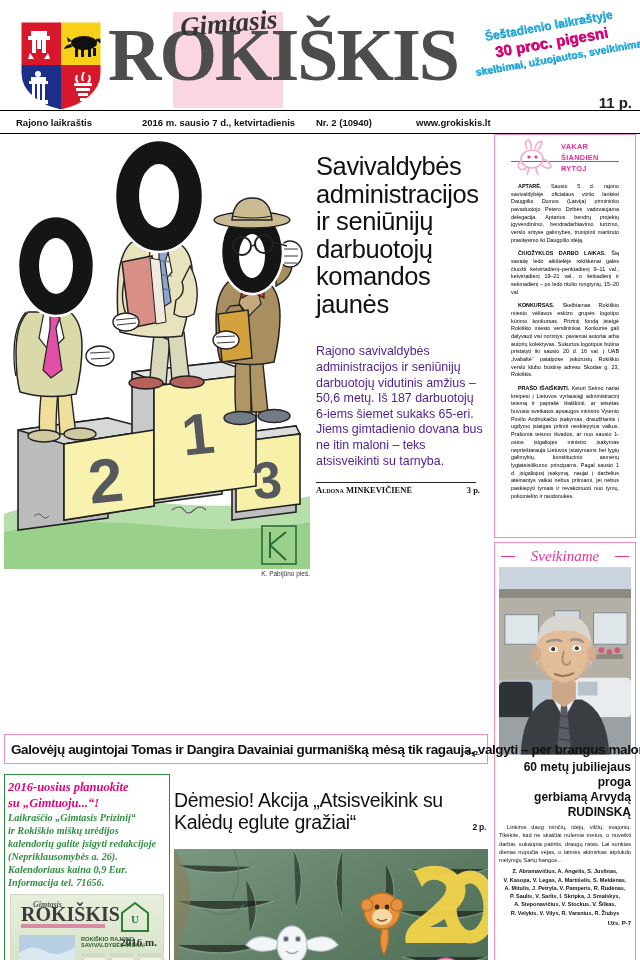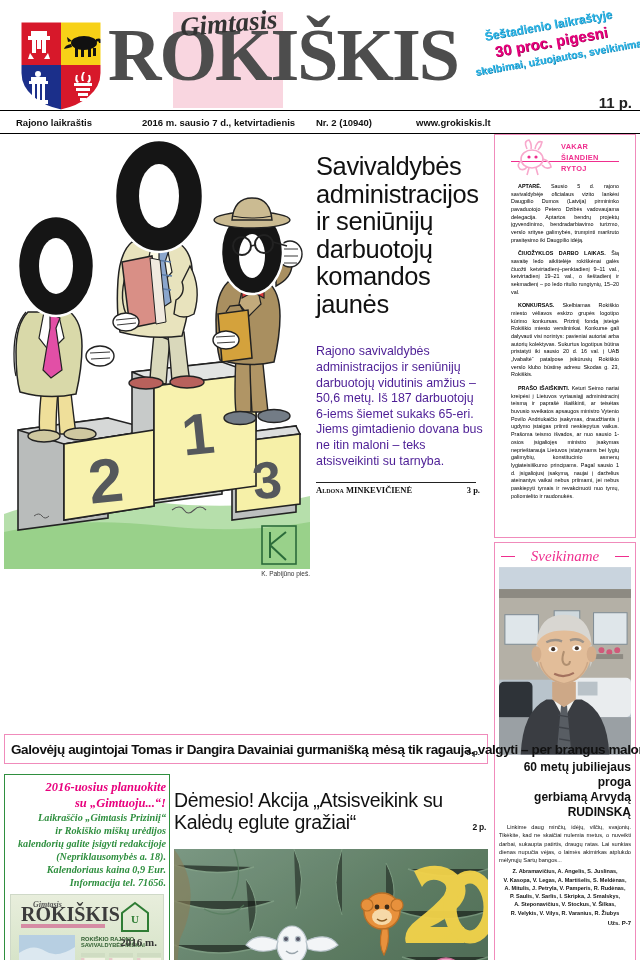--- a/index.html
+++ b/index.html
@@ -158,21 +158,21 @@
   }
   .banner-pp{position:absolute;right:7px;top:13px;font-size:8px;font-weight:bold;}
 
   
   .adbox{
     position:absolute;left:4px;top:640px;width:166px;height:316px;
     border:1.6px solid #2f8f3f;box-sizing:border-box;
     background:#fff;padding:4px 3px 0 3px;
   }
   .ad-l{
-    text-align:right;font-family:"Liberation Serif", serif;
+    text-align:left;font-family:"Liberation Serif", serif;
     font-style:italic;font-weight:bold;line-height:1.28;
   }
   .ad-pink{color:#e8007d;font-size:12.5px;}
   .ad-green{color:#2f8f3f;font-size:10.2px;}
   .ad-cal{
     margin:5px auto 0;width:152px;height:172px;display:block;
     border:1px solid #cfd9c8;
   }
 
   
@@ -528,21 +528,21 @@
       <span class="banner-text">Galovėjų augintojai Tomas ir Dangira Davainiai gurmanišką mėsą tik ragauja, valgyti – per brangus malonumas</span>
       <span class="banner-pp">5 p.</span>
     </div>
 
     <div class="adbox">
       <div class="ad-l ad-pink">2016-uosius planuokite</div>
       <div class="ad-l ad-pink">su „Gimtuoju...“!</div>
       <div class="ad-l ad-green">Laikraščio „Gimtasis Priziniį“</div>
       <div class="ad-l ad-green">ir Rokiškio miškų urėdijos</div>
       <div class="ad-l ad-green">kalendorių galite įsigyti redakcijoje</div>
-      <div class="ad-l ad-green">(Nepriklausomybės a. 18).</div>
+      <div class="ad-l ad-green">(Nepriklausomybės a. 26).</div>
       <div class="ad-l ad-green">Kalendoriaus kaina 0,9 Eur.</div>
       <div class="ad-l ad-green">Informacija tel. 71656.</div>
 
       <svg class="ad-cal" viewBox="0 0 152 172">
         <defs>
           <linearGradient id="calbg" x1="0" y1="0" x2="0" y2="1">
             <stop offset="0%" stop-color="#e8eedc"></stop>
             <stop offset="55%" stop-color="#cfdfc0"></stop>
             <stop offset="100%" stop-color="#b8d3a4"></stop>
           </linearGradient>

